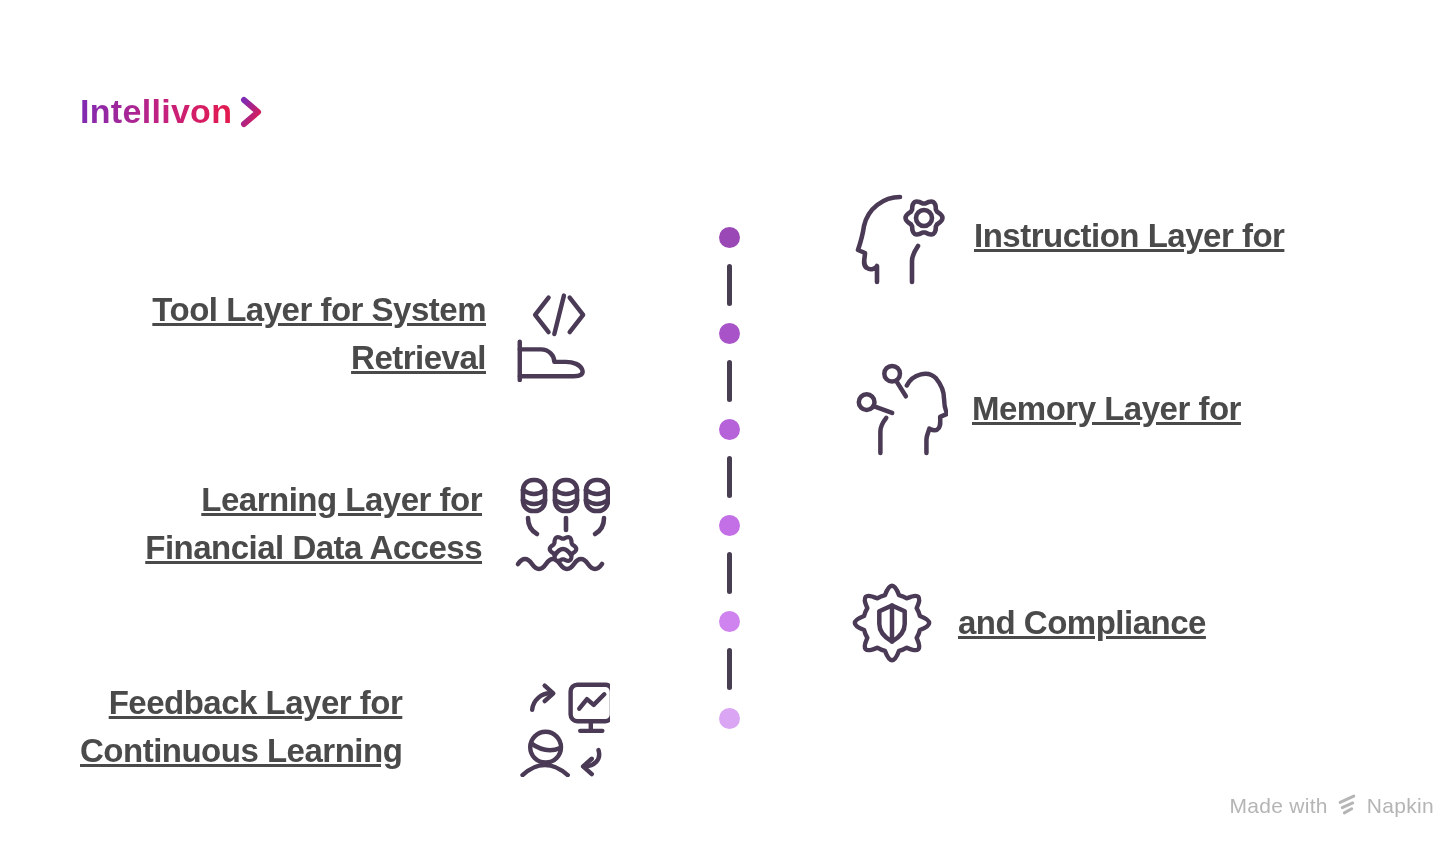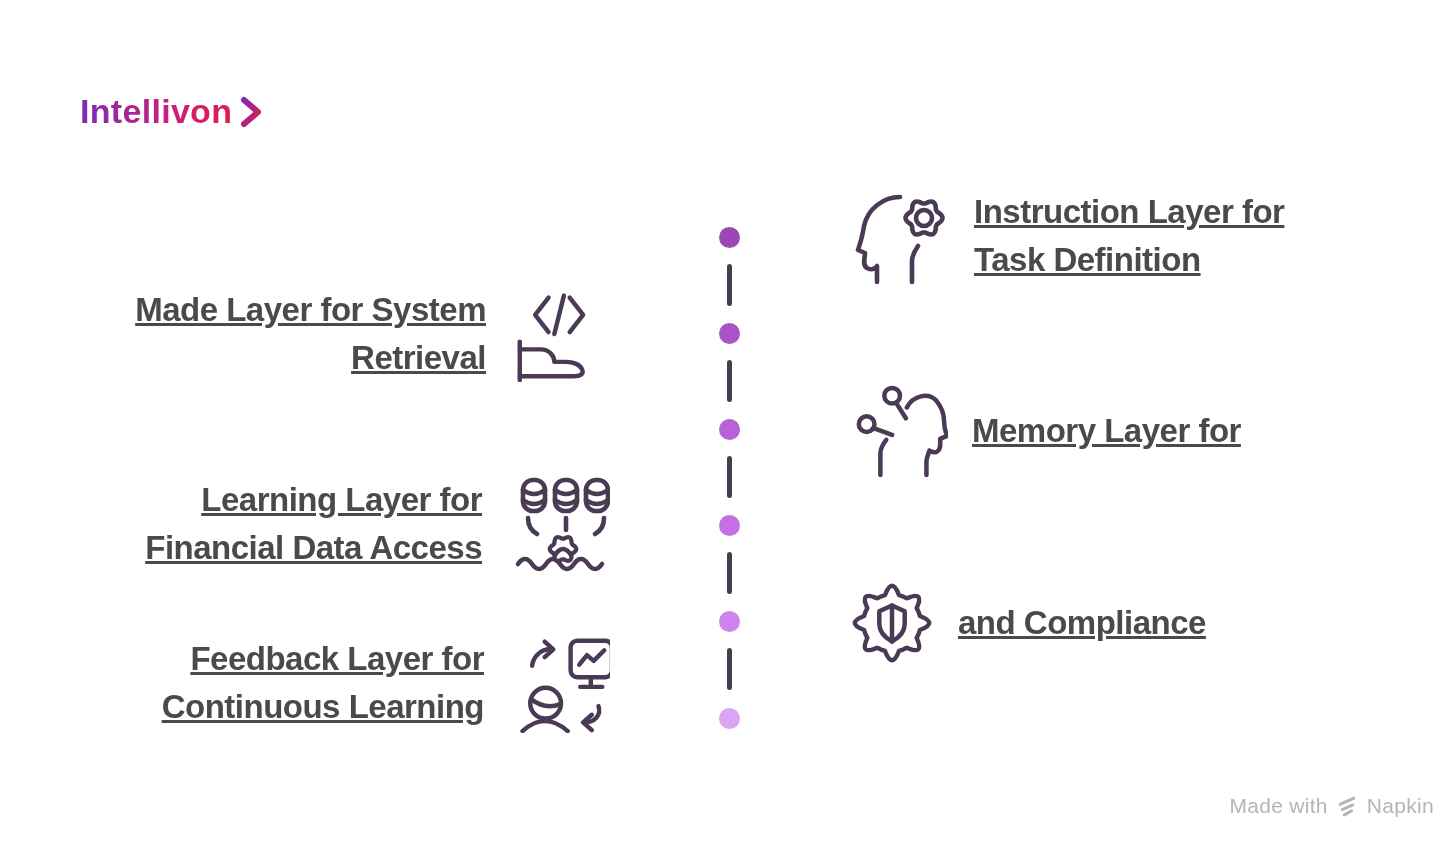--- a/index.html
+++ b/index.html
@@ -24,21 +24,21 @@
   .row.left .item-text{text-align:right;}
   .item-text div{white-space:nowrap;}
   .icon{flex:0 0 auto;display:flex;align-items:center;justify-content:center;}
   .row.left .icon{margin-left:28px;}
   .row.right .icon{margin-right:24px;}
   .icon svg *{stroke:var(--icon);fill:none;stroke-width:4.6;stroke-linecap:round;stroke-linejoin:round;}
   
   .dot{position:absolute;left:687px;width:21px;height:21px;border-radius:50%;}
   .conn{position:absolute;left:695px;width:5px;height:42px;border-radius:3px;background:var(--conn);}
   
-  .footer{position:absolute;top:794px;right:46px;display:flex;align-items:center;gap:9px;
+  .footer{position:absolute;top:794px;right:46px;display:flex;gap:9px;
     color:var(--footer);font-size:21px;letter-spacing:.3px;}
   .footer svg *{stroke:var(--footer);fill:none;stroke-width:2.8;stroke-linecap:round;}
   .defs-hidden{position:absolute;width:0;height:0;overflow:hidden;}
 </style>
 </head>
 <body>
 
 <svg class="defs-hidden" aria-hidden="true">
   <defs>
     <path id="gear6" d="M9.97,-4.65 Q18,0 9.97,4.65 L9.01,6.31 Q9,15.59 0.96,10.96 L-0.96,10.96 Q-9,15.59 -9.01,6.31 L-9.97,4.65 Q-18,0 -9.97,-4.65 L-9.01,-6.31 Q-9,-15.59 -0.96,-10.96 L0.96,-10.96 Q9,-15.59 9.01,-6.31 Z"></path>
@@ -56,21 +56,21 @@
           <stop offset="0"></stop>
             <stop offset="1"></stop>
         </linearGradient>
       </defs>
       <polyline points="5,4 19,16 5,28" fill="none" stroke="url(#chevGrad)" stroke-width="6" stroke-linecap="round" stroke-linejoin="round"></polyline>
     </svg>
   </div>
 
   <div class="row left" style="top:279px;">
     <div class="item-text">
-      <div>Made Layer for System</div>
+      <div>Tool Layer for System</div>
       <div>Retrieval</div>
     </div>
     <span class="icon">
       <svg width="96" height="96" viewBox="0 0 100 100">
         <polyline points="36,12 22,30 36,48"></polyline>
         <line x1="52" y1="10" x2="42" y2="50"></line>
         <polyline points="58,12 72,30 58,48"></polyline>
         <path d="M6,58 V98"></path>
         <path d="M6,66 H28 C36,66 42,72 42,79 H54 C62,79 69,82 71,87 C73,92 69,94 62,94 H6"></path>
       </svg>
@@ -93,21 +93,21 @@
         <path d="M18,44 q0,11 9,16"></path>
         <path d="M56,44 V56"></path>
         <path d="M94,44 q0,11 -9,16"></path>
         <path d="M8,90 q7,-10 14,0 t14,0 t14,0 t14,0 t14,0 t14,0"></path>
         <use href="#gear6" xlink:href="#gear6" transform="translate(53,75) scale(0.95)" style="fill:#ffffff;stroke-width:4.4"></use>
         <path d="M45,81 Q53,69 61,81"></path>
       </svg>
     </span>
   </div>
 
-  <div class="row left" style="top:628px;">
+  <div class="row left" style="top:672px;justify-content:space-between;">
     <div class="item-text">
       <div>Feedback Layer for</div>
       <div>Continuous Learning</div>
     </div>
     <span class="icon">
       <svg width="98" height="100" viewBox="0 0 100 104">
         <path d="M20,34 C21,24 30,16 40,17"></path>
         <polyline points="33,9 42,17 33,25"></polyline>
         <rect x="60" y="8" width="43" height="38" rx="7"></rect>
         <polyline points="69,33 77,23 84,29 95,18"></polyline>
@@ -125,25 +125,24 @@
     <span class="icon">
       <svg width="100" height="105" viewBox="0 0 100 105">
         <path d="M50,13 C34,13 18,24 14,42 C13,49 11,57 8,66 L15,69 C15,74 12,81 17,84 C21,87 26,84 27,82 L27,98"></path>
         <path d="M68,62 C64,68 62,72 62,77 L62,98"></path>
         <use href="#gear6" xlink:href="#gear6" transform="translate(74,34) scale(1.32)" style="stroke-width:3.5"></use>
         <circle cx="74" cy="34" r="8"></circle>
       </svg>
     </span>
     <div class="item-text">
       <div>Instruction Layer for</div>
-      <div>Task Definition</div>
     </div>
   </div>
 
-  <div class="row right" style="top:376px;">
+  <div class="row right" style="top:354px;">
     <span class="icon">
       <svg width="98" height="102" viewBox="0 0 100 104">
         <circle cx="43" cy="16" r="8"></circle>
         <path d="M47,23 L57,39"></path>
         <circle cx="17" cy="45" r="8"></circle>
         <path d="M24,49 L43,56"></path>
         <path d="M37,61 C33,66 31,70 31,75 L31,97"></path>
         <path d="M58,28 C64,16 80,12 88,21 C93,27 96,34 96,42 C96,47 97,52 99,57 L92,60 C92,65 93,71 89,73 C86,75 83,73 81,72 C80,76 78,79 78,83 L78,97"></path>
       </svg>
     </span>

